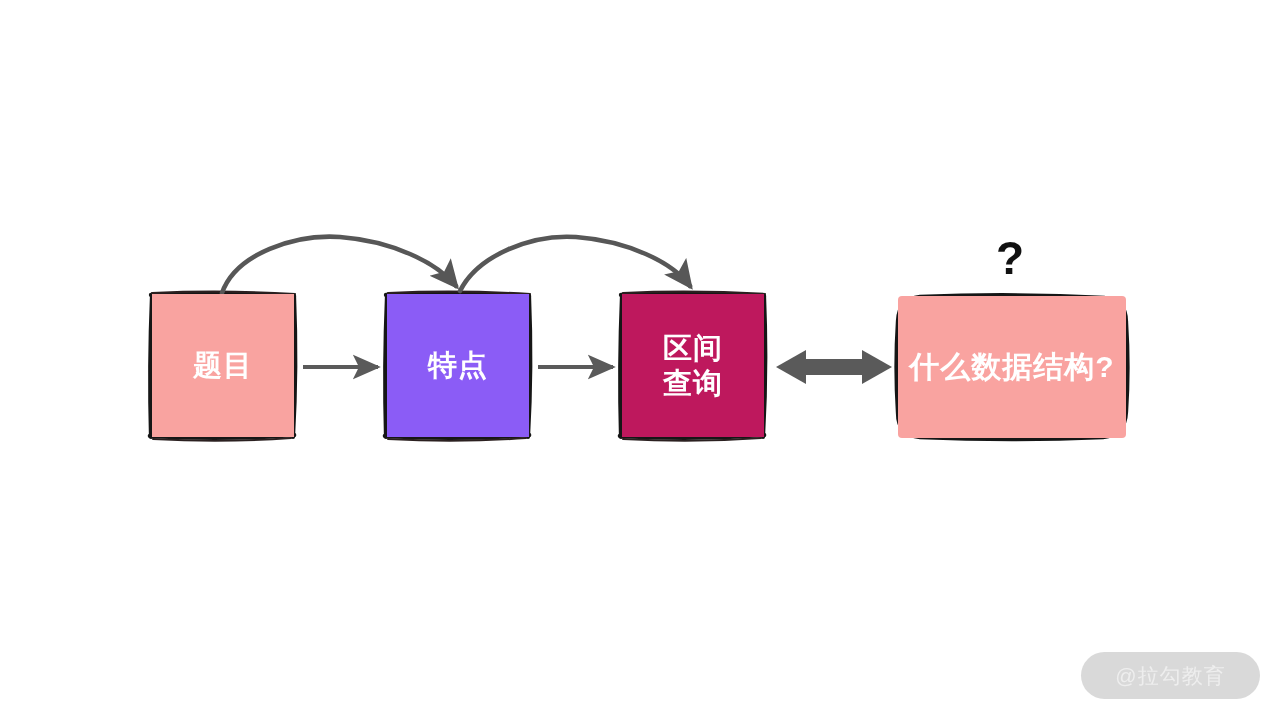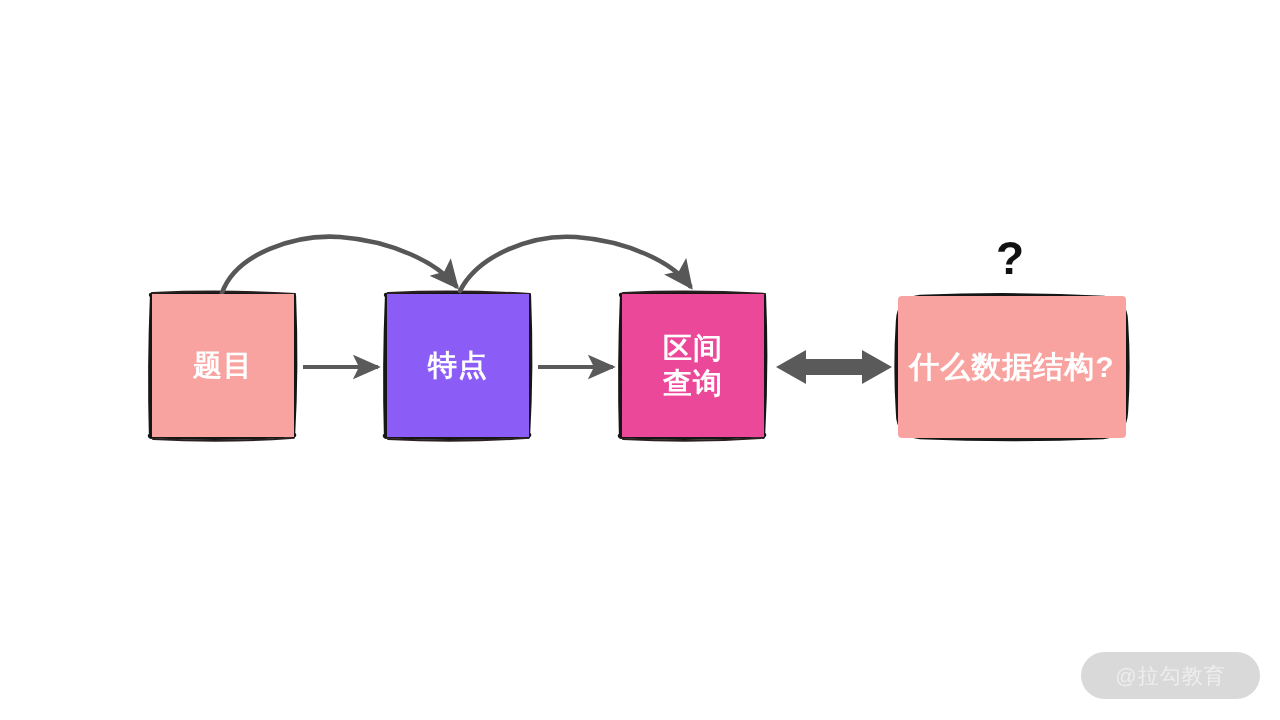--- a/index.html
+++ b/index.html
@@ -57,21 +57,21 @@
     width: 142px;
     height: 143px;
     background: #8b5cf6;
     font-size: 29px;
   }
   #node-range-query {
     left: 622px;
     top: 294px;
     width: 142px;
     height: 143px;
-    background: #ec4899;
+    background: #be185d;
     font-size: 29px;
   }
   #node-structure {
     left: 898px;
     top: 296px;
     width: 228px;
     height: 142px;
     background: #f9a3a0;
     font-size: 30px;
     border-radius: 4px;

